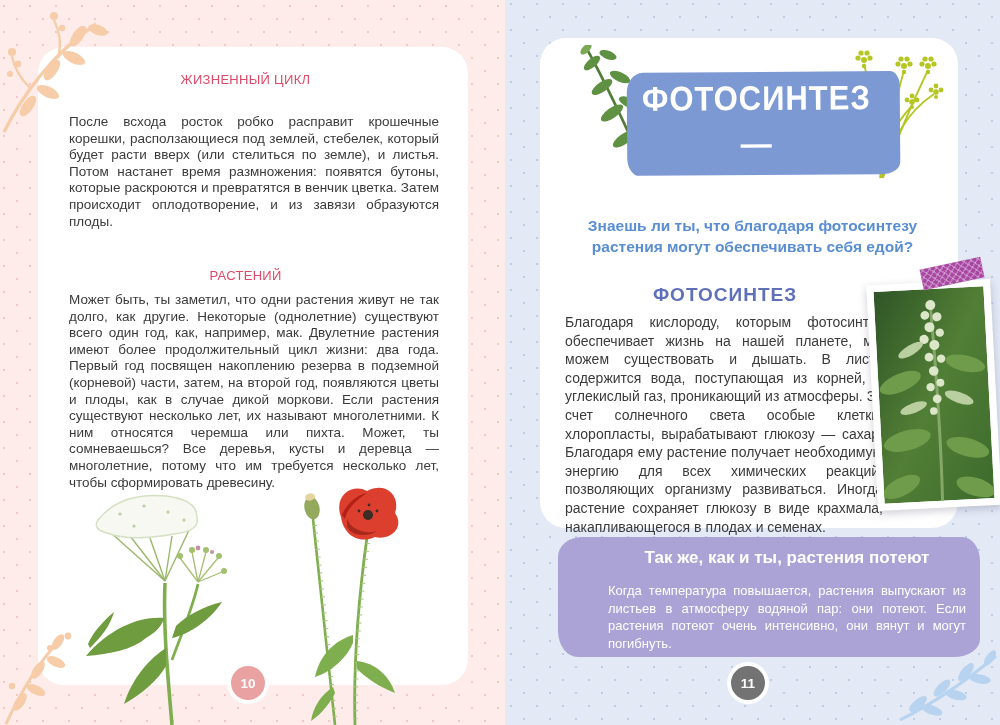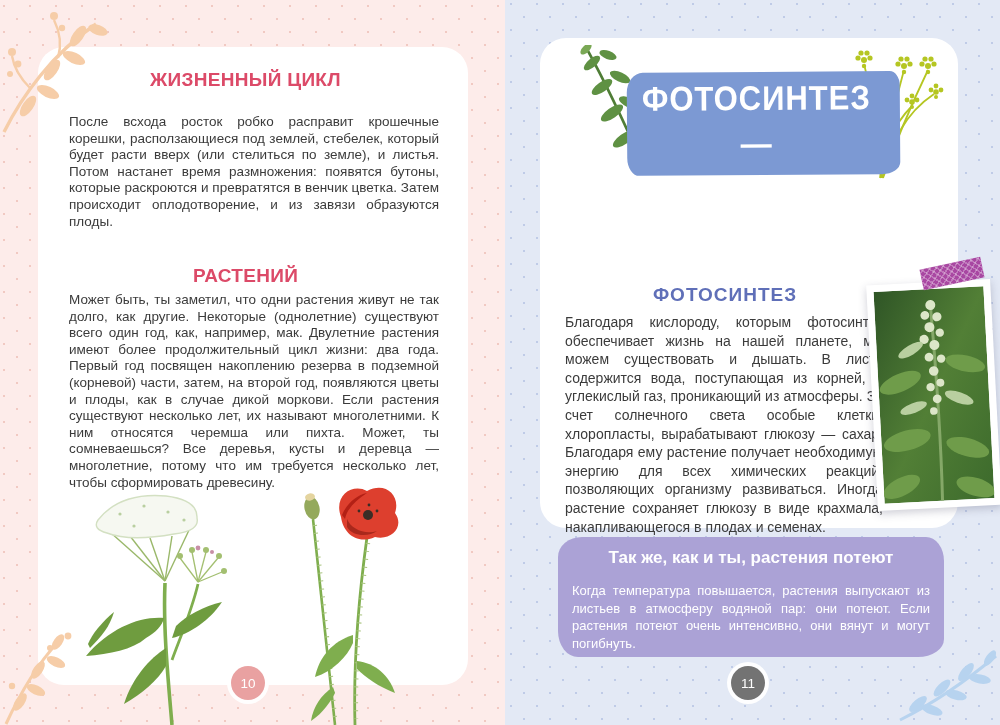--- a/index.html
+++ b/index.html
@@ -17,53 +17,53 @@
 
   
   .page{position:absolute;background:#ffffff;border-radius:26px;z-index:2;}
   .page-left{left:38px;top:47px;width:430px;height:638px;}
   .page-right{left:540px;top:38px;width:418px;height:490px;}
 
   .decor{position:absolute;}
 
   
   .l-title{position:absolute;left:20px;right:35px;text-align:center;
-    color:#dc4a68;font-weight:bold;font-size:19px;line-height:23px;letter-spacing:.3px;}
+    color:#dc4a68;font-weight:normal;font-size:13px;line-height:23px;letter-spacing:.3px;}
   .l-body{position:absolute;left:31px;width:370px;color:#3b3b3b;
     font-size:13.5px;line-height:16.6px;text-align:justify;}
   .t1{top:21px;} .b1{top:67px;} .t2{top:194px;} .b2{top:245px;}
 
   
   .badge{position:absolute;left:87px;top:34px;width:273px;height:103px;background:#7c99d3;
     border-radius:16px 10px 18px 12px / 20px 14px 12px 18px;transform:rotate(-.4deg);z-index:3;}
   .badge-text{position:absolute;left:0;right:14px;top:10px;text-align:center;color:#ffffff;
     font-weight:bold;font-size:31px;line-height:41px;letter-spacing:1px;transform:scaleY(1.1);}
   .question{position:absolute;left:20px;top:177px;width:385px;text-align:center;
     color:#5a8ed2;font-weight:bold;font-size:15.5px;line-height:21px;}
   .r-sec-title{position:absolute;left:25px;top:246px;width:320px;text-align:center;
     color:#5f6fb8;font-weight:bold;font-size:19px;letter-spacing:1px;}
   .r-body{position:absolute;left:25px;top:275px;width:318px;color:#3b3b3b;
     font-size:14px;line-height:18.6px;text-align:justify;}
   .callout{position:absolute;left:18px;top:499px;width:386px;height:120px;background:#aba2d6;
-    border-radius:24px 18px 26px 20px / 20px 24px 18px 26px;z-index:3;}
+    border-radius:24px 18px 26px 20px / 20px 24px 18px 26px;z-index:3;padding-left:36px;}
   .callout-title{margin-top:11px;text-align:center;color:#ffffff;font-weight:bold;font-size:17px;}
   .callout-body{margin:14px 14px 0 14px;color:#ffffff;font-weight:normal;font-size:13px;line-height:17.5px;text-align:justify;}
 
   
   .photo{position:absolute;left:872px;top:282px;width:110px;height:212px;background:#fff;
     padding:7px;transform:rotate(-3deg);box-shadow:0 3px 8px rgba(60,60,90,.25);z-index:5;}
   .photo svg{display:block;}
   .tape{position:absolute;left:921px;top:263px;width:62px;height:21px;background:#a53f9e;
     background-image:repeating-linear-gradient(45deg,rgba(255,255,255,.28) 0 1.5px,transparent 1.5px 5px),
                      repeating-linear-gradient(-45deg,rgba(255,255,255,.28) 0 1.5px,transparent 1.5px 5px);
     transform:rotate(-12deg);opacity:.95;z-index:6;}
 
   
   .pagenum{position:absolute;width:34px;height:34px;border-radius:50%;z-index:7;
-    display:flex;align-items:center;justify-content:center;color:#fff;font-weight:normal;font-size:13.5px;
+    display:flex;align-items:center;justify-content:center;color:#fff;font-weight:bold;font-size:13.5px;
     box-shadow:0 0 0 4px rgba(255,255,255,.95);}
   .pn-left{left:231px;top:666px;background:#e9a1a1;}
   .pn-right{left:731px;top:666px;background:#737373;}
 
   .z1{z-index:1}.z3{z-index:3}.z4{z-index:4}
 </style>
 </head>
 <body>
 
 <div id="spread">
@@ -263,20 +263,21 @@
         <g transform="translate(64,62)">
             <circle r="2.8"></circle>
             <circle cx="5" cy="-2" r="2.4"></circle>
             <circle cx="-5" cy="-2" r="2.4"></circle>
             <circle cx="0" cy="-6" r="2.4"></circle>
             <circle cx="0" cy="5" r="2"></circle>
           </g>
       </g>
     </svg>
 
+    <div class="question">Знаешь ли ты, что благодаря фотосинтезу растения могут обеспечивать себя едой?</div>
     <div class="r-sec-title">ФОТОСИНТЕЗ</div>
     <div class="r-body">Благодаря кислороду, которым фотосинтез обеспечивает жизнь на нашей планете, мы можем существовать и дышать. В листе содержится вода, поступающая из корней, и углекислый газ, проникающий из атмосферы. За счет солнечного света особые клетки, хлоропласты, вырабатывают глюкозу — сахар. Благодаря ему растение получает необходимую энергию для всех химических реакций, позволяющих организму развиваться. Иногда растение сохраняет глюкозу в виде крахмала, накапливающегося в плодах и семенах.</div>
 
     <div class="callout">
       <div class="callout-title">Так же, как и ты, растения потеют</div>
       <div class="callout-body">Когда температура повышается, растения выпускают из листьев в атмосферу водяной пар: они потеют. Если растения потеют очень интенсивно, они вянут и могут погибнуть.</div>
     </div>
   </div>
 
   <div class="photo">

